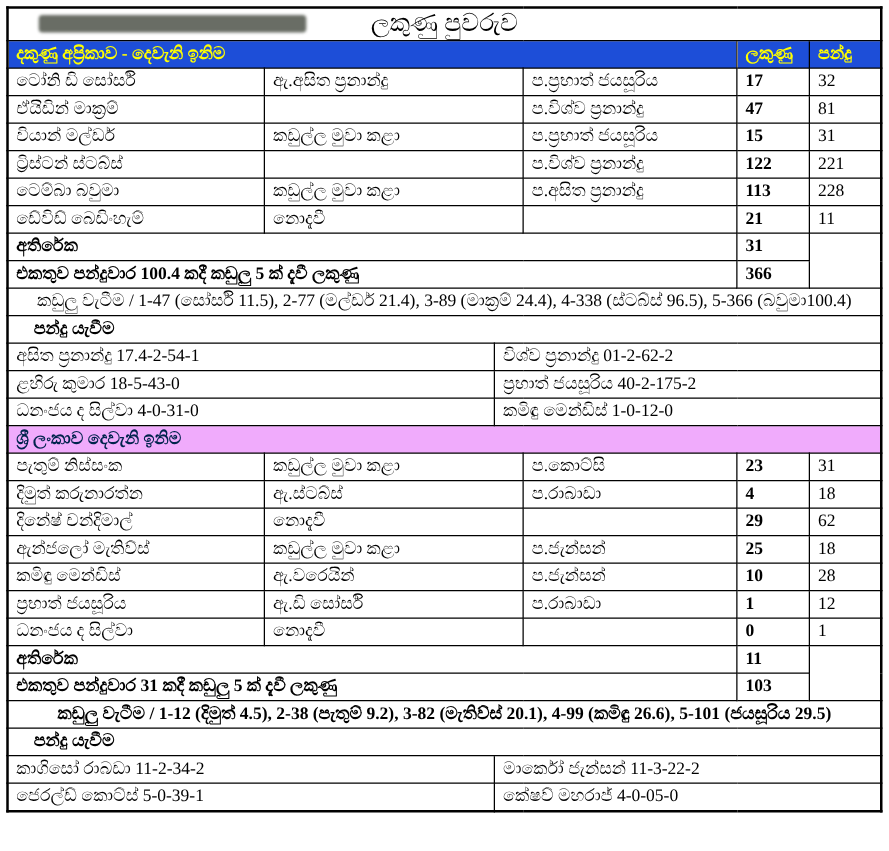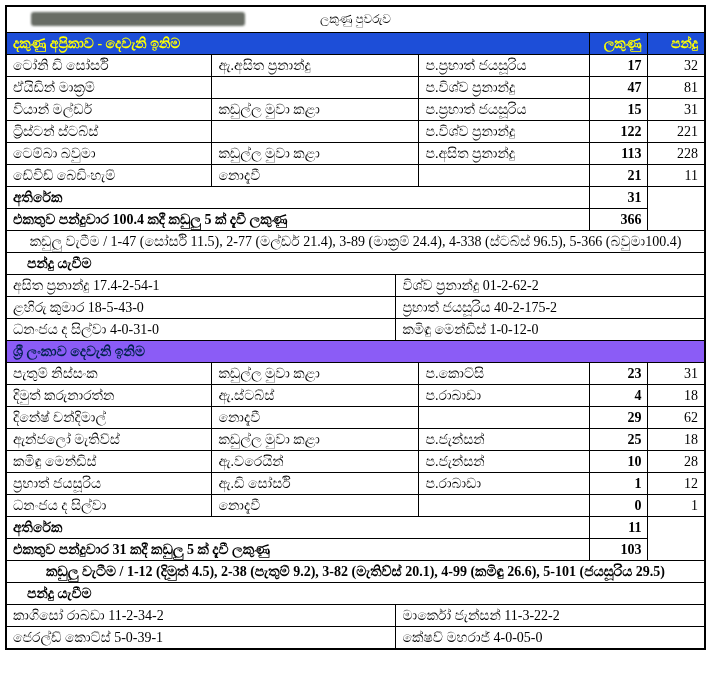--- a/index.html
+++ b/index.html
@@ -1,25 +1,25 @@
 <!DOCTYPE html>
 <html><head>
 <meta charset="utf-8">
 <style>
   html,body{margin:0;padding:0;background:#fff;}
   body{font-family:"Liberation Serif","DejaVu Serif",serif;color:#000;}
   .wrap{padding:5px 4px;}
   table.scorecard{border-collapse:collapse;width:700px;margin:0 auto;table-layout:fixed;border:2px solid #000;}
   td{border:1px solid #000;padding:1px 6px;font-size:14px;line-height:19px;vertical-align:middle;overflow:hidden;white-space:nowrap;}
   td.wrapcell{white-space:normal;text-align:center;}
-  .title-cell{text-align:center;font-size:12px;padding:3px 6px;position:relative;}
+  .title-cell{text-align:center;font-size:20px;padding:3px 6px;position:relative;}
   .smudge{position:absolute;left:24px;top:5px;width:214px;height:14px;background:#595e55;border-radius:3px;filter:blur(1.2px);opacity:.9;}
   .inn1-head td{background:#1d4ed8;color:#FFFF00;font-weight:bold;}
-  .inn2-head td{background:#8b5cf6;color:#00234D;font-weight:bold;}
-  .num{text-align:right;}
+  .inn2-head td{background:#f0abfc;color:#00234D;font-weight:bold;}
+  .num{text-align:left;}
   .bold{font-weight:bold;}
   .fow{font-weight:normal;}
   .fow.bold{font-weight:bold;}
   .sec-head{font-weight:bold;padding-left:20px;}
 </style>
 </head>
 <body>
 
 <div class="wrap">
 <table class="scorecard">

